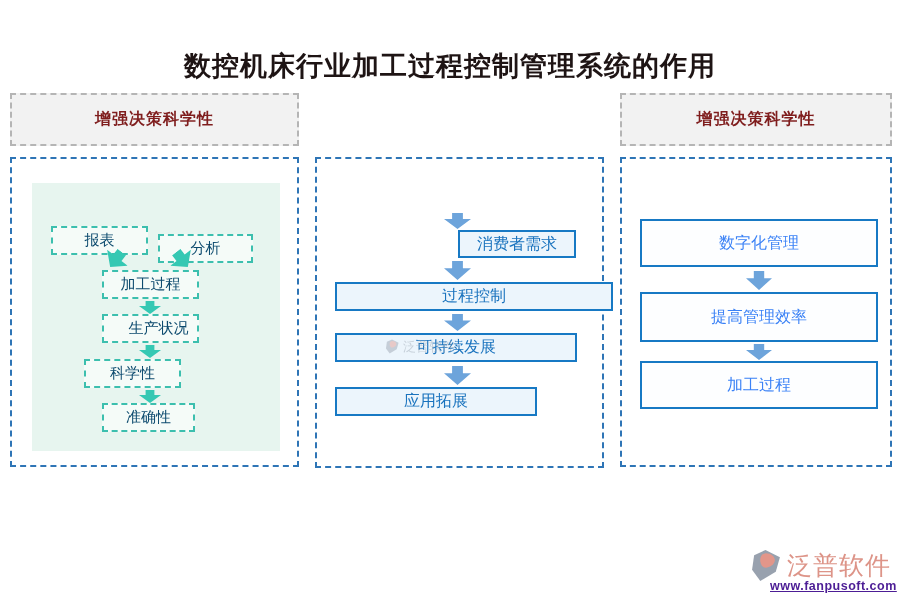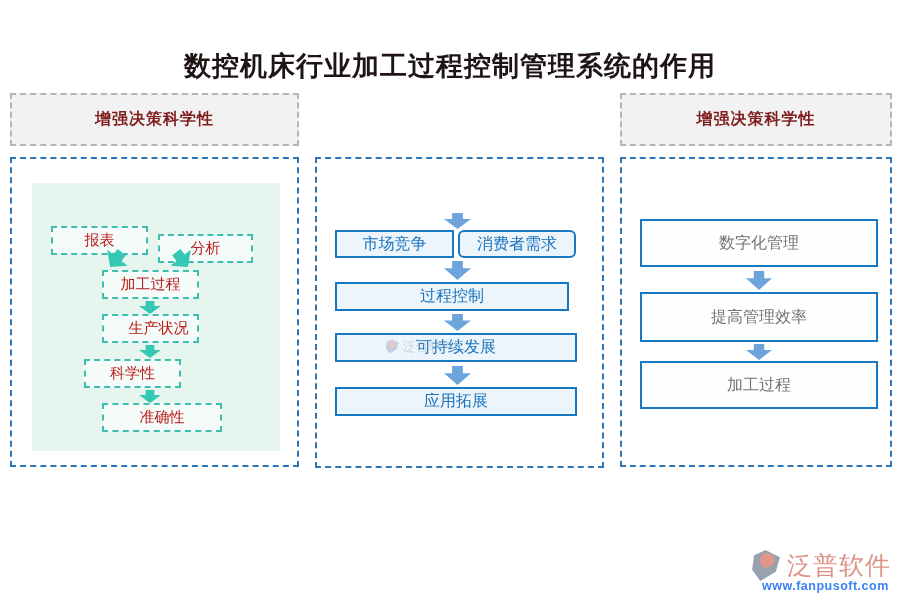--- a/index.html
+++ b/index.html
@@ -21,51 +21,51 @@
   }
   .col {
     position:absolute; top:157px; background:#fff;
     border:2px dashed #2e75b6;
   }
   .mint { position:absolute; left:32px; top:183px; width:248px; height:268px; background:#e7f5ef; }
   .tealbox {
     position:absolute; height:29px;
     background:#f5fbf8; border:2px dashed #3cbfae;
     display:flex; align-items:center; justify-content:center;
-    font-size:15px; color:#b91c1c;
+    font-size:15px; color:#0c4a6e;
   }
   .bluebox {
     position:absolute; background:#ecf5fc; border:2px solid #1779c4;
     display:flex; align-items:center; justify-content:center;
     font-size:16px; color:#1a73be;
   }
   .whitebox {
     position:absolute; background:#fdfeff; border:2px solid #1779c4;
     display:flex; align-items:center; justify-content:center;
-    font-size:16px; color:#737373;
+    font-size:16px; color:#3b82f6;
   }
   .arrow {
     position:absolute;
     clip-path: polygon(30% 0, 70% 0, 70% 38%, 100% 38%, 50% 100%, 0 38%, 30% 38%);
   }
   .teal-a { background:#35c8b3; }
   .blue-a { background:#6da4db; }
   .wm {
     position:absolute; left:48px; top:4px; display:flex; align-items:center; gap:3px;
     opacity:.45; pointer-events:none;
   }
   .wm .wm-txt { font-size:13px; color:#9aa5b1; line-height:1; }
   .logo { position:absolute; left:750px; top:548px; width:145px; height:45px; }
   .logo-brand {
     position:absolute; left:37px; top:1px; font-size:25px; color:#dd9488;
     letter-spacing:1px; white-space:nowrap;
   }
   .logo-url {
-    position:absolute; left:12px; top:31px; font-size:12.5px; font-weight:bold;
-    color:#3b82f6; letter-spacing:.5px; white-space:nowrap;
+    position:absolute; left:20px; top:31px; font-size:12.5px; font-weight:bold;
+    color:#4c1d95; letter-spacing:.5px; white-space:nowrap;text-decoration:underline;
   }
 </style>
 </head>
 <body>
 
 <div class="canvas">
 
   <div class="title">数控机床行业加工过程控制管理系统的作用</div>
 
   <div class="hdr" style="left:10px;width:289px;">增强决策科学性</div>
@@ -82,40 +82,39 @@
 
   <div class="arrow teal-a" style="left:103px;top:250px;width:26px;height:19px;transform:rotate(38deg);"></div>
   <div class="arrow teal-a" style="left:169px;top:250px;width:26px;height:19px;transform:rotate(-38deg);"></div>
 
   <div class="tealbox" style="left:102px;top:270px;width:97px;">加工过程</div>
   <div class="arrow teal-a" style="left:139px;top:301px;width:22px;height:13px;"></div>
   <div class="tealbox" style="left:102px;top:314px;width:97px;padding-left:16px;">生产状况</div>
   <div class="arrow teal-a" style="left:139px;top:345px;width:22px;height:13px;"></div>
   <div class="tealbox" style="left:84px;top:359px;width:97px;">科学性</div>
   <div class="arrow teal-a" style="left:139px;top:390px;width:22px;height:13px;"></div>
-  <div class="tealbox" style="left:102px;top:403px;width:120px;">准确性</div>
+  <div class="tealbox" style="left:102px;top:403px;width:93px;">准确性</div>
 
   <div class="arrow blue-a" style="left:444px;top:213px;width:27px;height:16px;"></div>
-  <div class="bluebox" style="left:335px;top:230px;width:119px;height:28px;">市场竞争</div>
-  <div class="bluebox" style="left:458px;top:230px;width:118px;height:28px;border-radius:6px;">消费者需求</div>
+  <div class="bluebox" style="left:458px;top:230px;width:118px;height:28px;">消费者需求</div>
   <div class="arrow blue-a" style="left:444px;top:261px;width:27px;height:19px;"></div>
-  <div class="bluebox" style="left:335px;top:282px;width:234px;height:29px;">过程控制</div>
+  <div class="bluebox" style="left:335px;top:282px;width:278px;height:29px;">过程控制</div>
   <div class="arrow blue-a" style="left:444px;top:314px;width:27px;height:17px;"></div>
   <div class="bluebox" style="left:335px;top:333px;width:242px;height:29px;">
     <div class="wm">
       <svg width="15" height="15" viewBox="0 0 32 32">
         <path fill="#98a1ae" d="M15 1 L29 8 L25 22 L10 31 L2 20 L4 6 Z"></path>
         <path fill="#e2968a" d="M15 4 C24 4 27 12 21 16 C15 20 11 18 10 12 C9.5 8 11 5 15 4 Z"></path>
       </svg>
       <span class="wm-txt">泛普软件</span>
     </div>
     <span>可持续发展</span>
   </div>
   <div class="arrow blue-a" style="left:444px;top:366px;width:27px;height:19px;"></div>
-  <div class="bluebox" style="left:335px;top:387px;width:242px;height:29px;">应用拓展</div>
+  <div class="bluebox" style="left:335px;top:387px;width:202px;height:29px;">应用拓展</div>
 
   <div class="whitebox" style="left:640px;top:219px;width:238px;height:48px;">数字化管理</div>
   <div class="arrow blue-a" style="left:746px;top:271px;width:26px;height:19px;"></div>
   <div class="whitebox" style="left:640px;top:292px;width:238px;height:50px;">提高管理效率</div>
   <div class="arrow blue-a" style="left:746px;top:344px;width:26px;height:16px;"></div>
   <div class="whitebox" style="left:640px;top:361px;width:238px;height:48px;">加工过程</div>
 
   <div class="logo">
     <svg width="33" height="33" viewBox="0 0 32 32" style="position:absolute;left:0;top:1px;">
       <path fill="#98a1ae" d="M15 1 L29 8 L25 22 L10 31 L2 20 L4 6 Z"></path>

